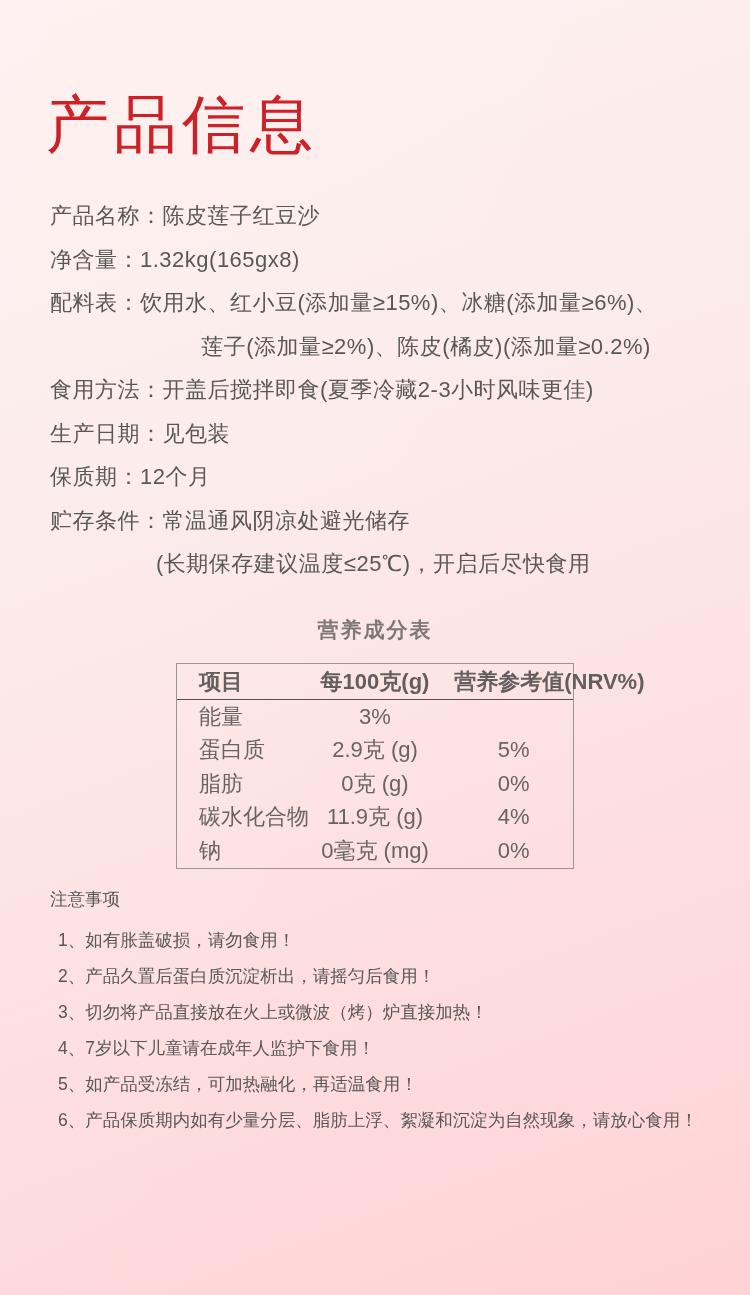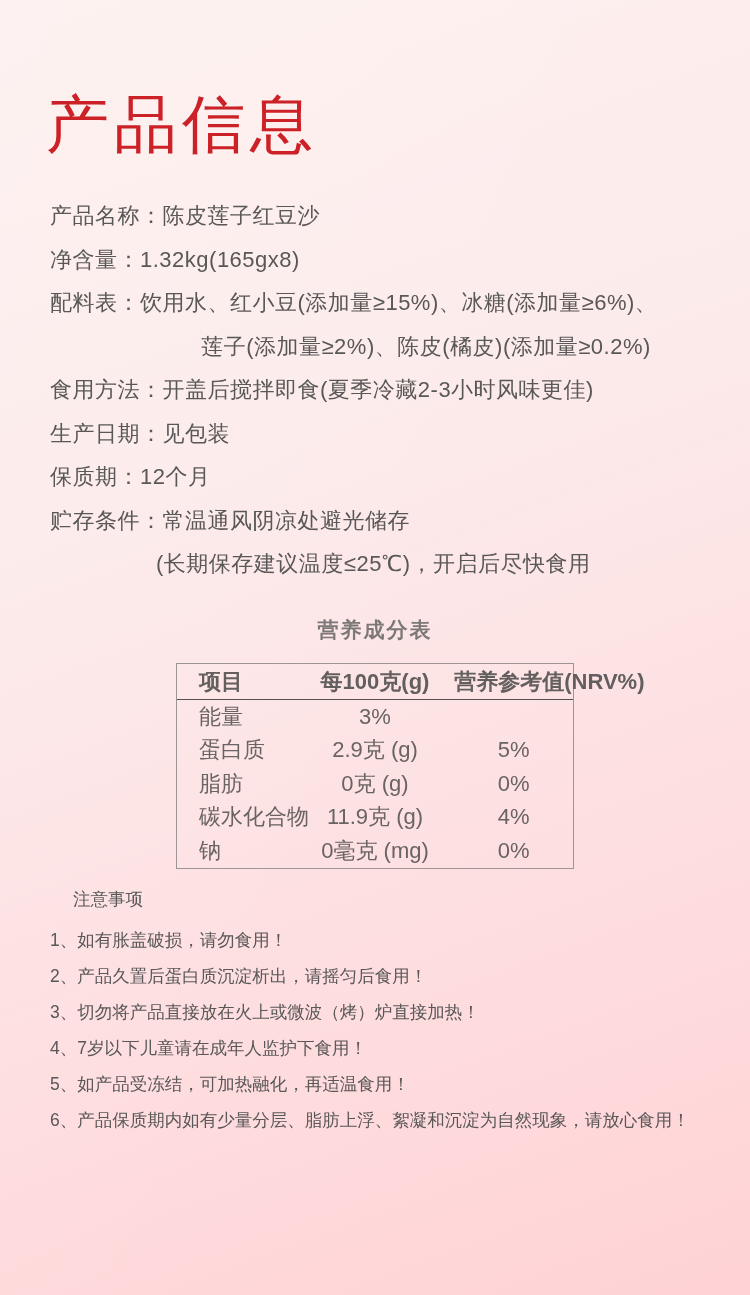--- a/index.html
+++ b/index.html
@@ -70,22 +70,22 @@
   }
   .nutri-cell-name { padding-left: 22px; text-align: left; white-space: nowrap; }
   .nutri-cell-amount { text-align: center; white-space: nowrap; }
   .nutri-cell-nrv { text-align: center; white-space: nowrap; }
 
   
   .notes {
     position: absolute; left: 50px; top: 888px; width: 660px;
     font-size: 17.5px;
   }
-  .notes-title { line-height: 22px; margin-bottom: 12px; margin-left: 23px; }
-  .note-item { line-height: 36px; white-space: nowrap; }
+  .notes-title { line-height: 22px; margin-bottom: 12px; }
+  .note-item { line-height: 36px; white-space: nowrap; margin-left: 8px; }
 </style>
 </head>
 <body>
 
 <div class="page">
 
   <div class="page-title">产品信息</div>
 
   <div class="details">
 

